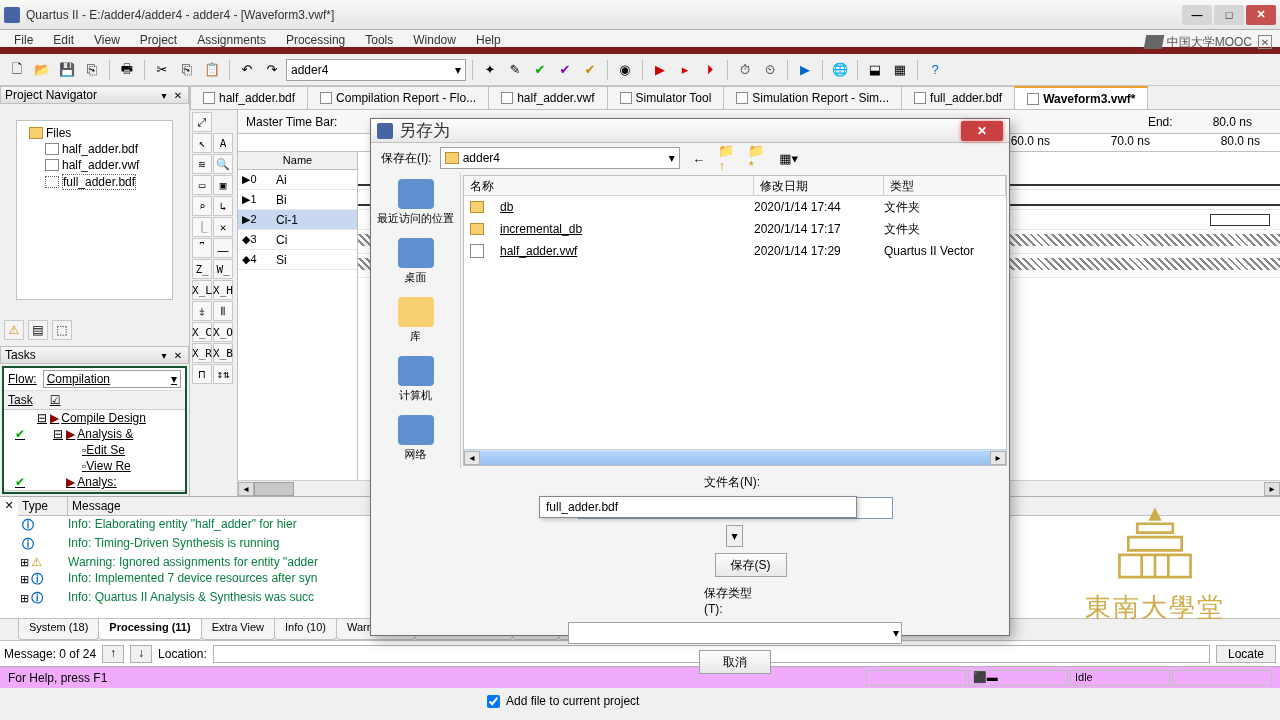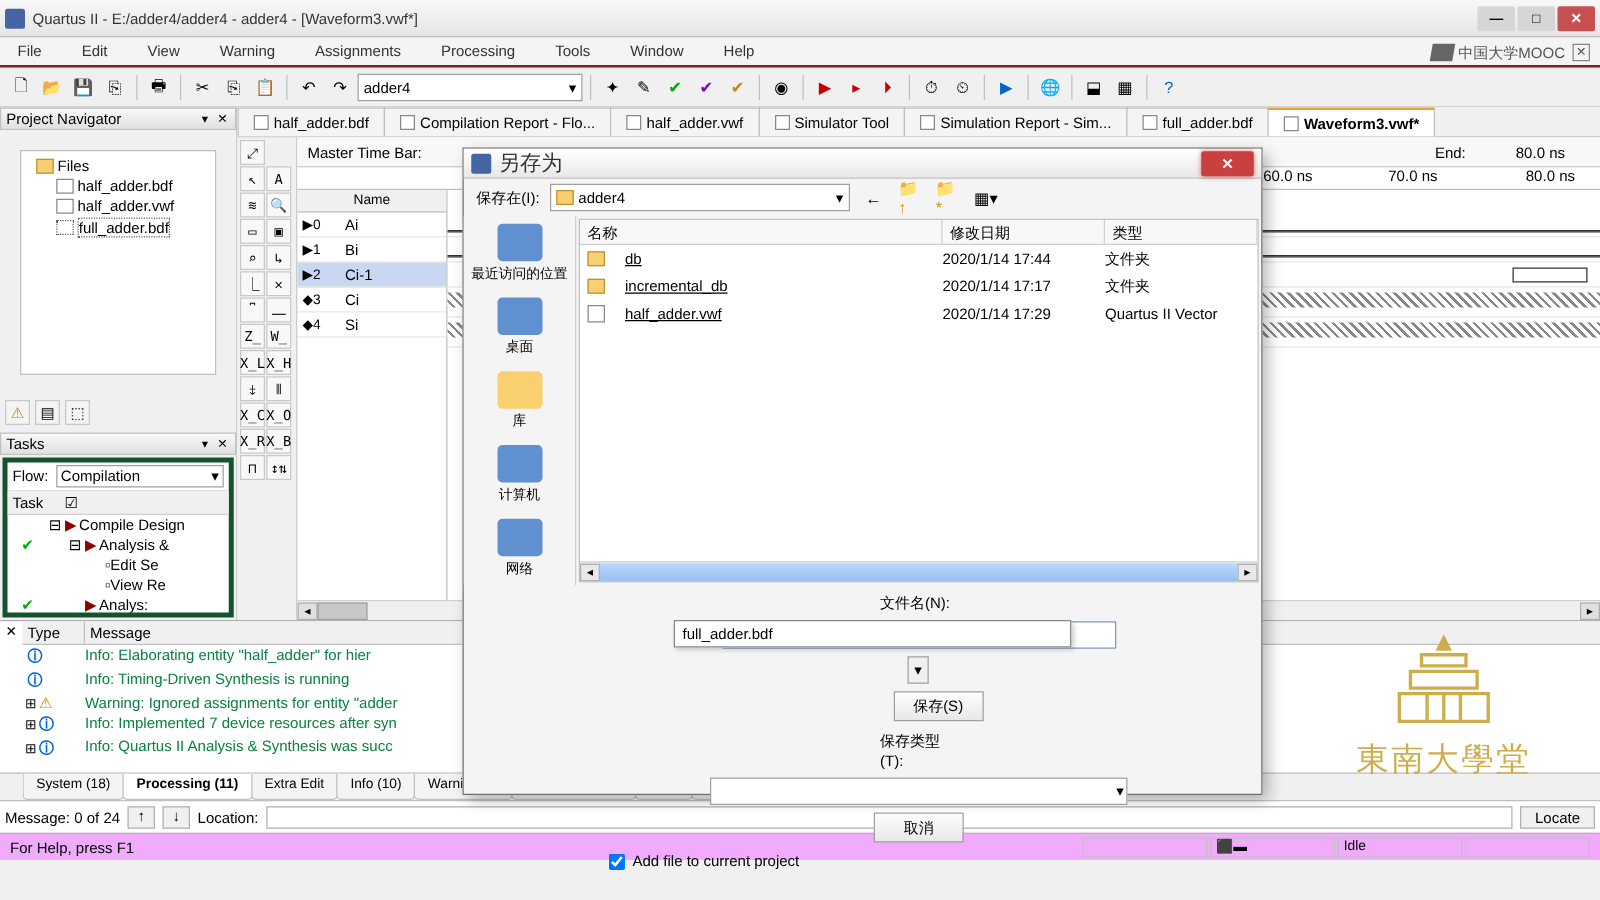--- a/index.html
+++ b/index.html
@@ -7,21 +7,21 @@
 
 
 .titlebar { height:30px; background:linear-gradient(#f8f8f8,#e5e5e5); display:flex; align-items:center; padding:0 4px; border-bottom:1px solid #b0b0b0; }
 .titlebar .icon { width:16px; height:16px; background:#4565a5; border-radius:2px; margin-right:6px; }
 .titlebar .title { flex:1; color:#333; }
 .winbtns { display:flex; gap:2px; margin-left:auto; }
 .winbtn { width:30px; height:20px; background:#d6d6d6; display:flex; align-items:center; justify-content:center; font-size:11px; font-weight:bold; cursor:pointer; border-radius:2px; }
 .winbtn.close { background:#c75050; color:#fff; }
 
 
-.menubar { height:24px; background:#f4f4f4; display:flex; align-items:center; padding:0 6px; gap:16px; border-bottom:2px solid #7f1d1d; position:relative; }
+.menubar { height:24px; background:#f4f4f4; display:flex; padding:0 6px; gap:4px; border-bottom:7px solid #7f1d1d; position:relative; }
 .menubar .mitem { padding:3px 8px; color:#333; cursor:pointer; }
 .mooc { position:absolute; right:8px; top:0; height:24px; display:flex; align-items:center; font-family:"SimHei"; font-size:15px; color:#555; font-weight:500; }
 .mooc .cube { width:18px; height:14px; background:#666; margin-right:4px; transform:skewX(-10deg); }
 .mooc .x { width:14px; height:14px; margin-left:6px; border:1px solid #888; display:flex; align-items:center; justify-content:center; font-size:10px; }
 
 
 .toolbar { height:32px; background:#f0f0f0; display:flex; align-items:center; padding:2px 6px; gap:3px; border-bottom:1px solid #c8c8c8; }
 .tbtn { width:22px; height:22px; border:1px solid transparent; display:flex; align-items:center; justify-content:center; font-size:13px; cursor:pointer; border-radius:2px; }
 .tsep { width:1px; height:20px; background:#c0c0c0; margin:0 3px; }
 .tcombo { width:180px; height:22px; border:1px solid #a0a0a0; background:#fff; padding:0 4px; display:flex; align-items:center; justify-content:space-between; font-family:monospace; }
@@ -37,21 +37,21 @@
 .proj-tree { flex:0 0 180px; background:#fff; border:1px solid #c0c0c0; margin:16px; padding:4px; font-family:monospace; font-size:12px; overflow:hidden; }
 .tree-row { padding:1px 0 1px 0; display:flex; align-items:center; gap:3px; cursor:pointer; }
 .tree-row.root { padding-left:8px; }
 .tree-row.child { padding-left:24px; }
 .tree-row .ficon { width:14px; height:12px; background:#f8d070; border:1px solid #c09030; }
 .tree-row .bficon { width:14px; height:12px; background:#fff; border:1px solid #888; position:relative; }
 .tree-row.selected span { border:1px dotted #666; background:#fff; }
 .tricons { height:26px; margin:2px; display:flex; gap:4px; padding:2px; }
 .tricons .tbtn2 { width:20px; height:20px; border:1px solid #c8c8c8; background:#f4f4f4; font-size:12px; display:flex; align-items:center; justify-content:center; }
 
-.tasks-box { flex:1; border:4px solid #14532d; margin:2px; background:#fff; overflow:hidden; }
+.tasks-box { flex:1; border:2px solid #14532d; margin:2px; background:#fff; overflow:hidden;text-decoration:underline; }
 .flow-row { display:flex; align-items:center; gap:6px; padding:2px 4px; font-size:12px; border-bottom:1px solid #e0e0e0; }
 .flow-combo { flex:1; height:18px; border:1px solid #a0a0a0; padding:0 3px; font-family:monospace; display:flex; align-items:center; justify-content:space-between; }
 .task-hdr { background:#f0f0f0; display:flex; padding:2px 4px; border-bottom:1px solid #d0d0d0; font-size:11px;gap:15px; }
 .task-row { display:flex; align-items:center; padding:1px 2px; font-family:monospace; font-size:12px; }
 .task-row .chk { width:28px; text-align:center; color:#0a0; }
 .task-row .exp { width:16px; text-align:center; cursor:pointer; }
 .task-row .tr { color:#800; margin-right:2px;}
 .scrollbar-h { height:16px; background:#f0f0f0; border-top:1px solid #d0d0d0; display:flex; align-items:center; }
 .scrollbar-h .arr { width:16px; height:14px; background:#e0e0e0; border:1px solid #b0b0b0; text-align:center; font-size:10px; }
 .scrollbar-h .thumb { width:30px; height:14px; background:#c8c8c8; border:1px solid #a0a0a0; }
@@ -139,21 +139,21 @@
 .fscroll { height:16px; background:linear-gradient(#cde6ff,#aaccee); border-top:1px solid #d0d0d0; display:flex; align-items:center; }
 .fscroll .arr { width:16px; height:14px; background:#e8e8e8; border:1px solid #b0b0b0; text-align:center; font-size:10px;}
 .fscroll .track { flex:1; background:linear-gradient(#b8d8ff,#98c0f0); height:14px; }
 .dlg-bottom { display:flex; padding:6px 10px 10px 100px; gap:8px; flex-direction:column; position:relative; }
 .dlg-row { display:flex; align-items:center; gap:6px;flex-direction:column; }
 .dlg-row .lbl { width:62px; font-size:12px; }
 .dlg-row input.finput { width:315px; height:22px; border:1px solid #8098b8; padding:0 4px; font-size:12px; }
 .dlg-row .fcombo { width:334px; height:22px; border:1px solid #a0a0a0; background:#fff; display:flex; align-items:center; justify-content:flex-end; padding:0 2px;}
 .dlg-row .btn { width:72px; height:24px; border:1px solid #a0a0a0; background:linear-gradient(#fdfdfd,#e8e8e8); cursor:pointer; font-size:12px; }
 .dlg-drop { position:absolute; left:168px; top:28px; width:318px; background:#fff; border:1px solid #888; padding:3px 6px; font-size:12px; box-shadow:2px 2px 4px rgba(0,0,0,0.2); }
-.dlg-chk { display:flex; align-items:center; gap:6px; font-size:12px;padding-left:16px; }
+.dlg-chk { margin-top:12px; display:flex; align-items:center; gap:6px; font-size:12px;padding-left:16px; }
 
 
 .watermark { position:absolute; right:20px; bottom:64px; width:210px; height:150px; opacity:0.9; pointer-events:none; text-align:center;}
 .watermark .bld { width:90px; height:80px; margin:0 auto;}
 .watermark svg { display:block; }
 .watermark .txt { font-family:"KaiTi","STKaiti",serif; font-size:26px; color:#caa538; letter-spacing:2px; margin-top:4px;}
 </style>
 </head>
 <body>
 
@@ -164,21 +164,21 @@
     <div class="winbtn">—</div>
     <div class="winbtn">□</div>
     <div class="winbtn close">✕</div>
   </div>
 </div>
 
 <div class="menubar">
   <span class="mitem">File</span>
   <span class="mitem">Edit</span>
   <span class="mitem">View</span>
-  <span class="mitem">Warning</span>
+  <span class="mitem">Project</span>
   <span class="mitem">Assignments</span>
   <span class="mitem">Processing</span>
   <span class="mitem">Tools</span>
   <span class="mitem">Window</span>
   <span class="mitem">Help</span>
   <div class="mooc">
     <div class="cube"></div>
     <span>中国大学MOOC</span>
     <div class="x">✕</div>
   </div>
@@ -483,21 +483,21 @@
         <div class="c1">
           <span class="exp">⊞</span>
           <span class="ii">ⓘ</span>
         </div>
         <div class="c2 info">Info: Quartus II Analysis &amp; Synthesis was succ</div>
       </div>
   </div>
   <div class="msg-tabs">
     <div class="mtab">System (18)</div>
     <div class="mtab active">Processing (11)</div>
-    <div class="mtab">Extra Edit</div>
+    <div class="mtab">Extra View</div>
     <div class="mtab">Info (10)</div>
     <div class="mtab">Warning (1)</div>
     <div class="mtab">Critical Warning</div>
     <div class="mtab">Error</div>
     <div class="mtab">Suppressed</div>
     <div class="mtab">Flag</div>
   </div>
   <div class="msg-footer">
     <span>Message: 0 of 24</span>
     <div class="nav">↑</div>

